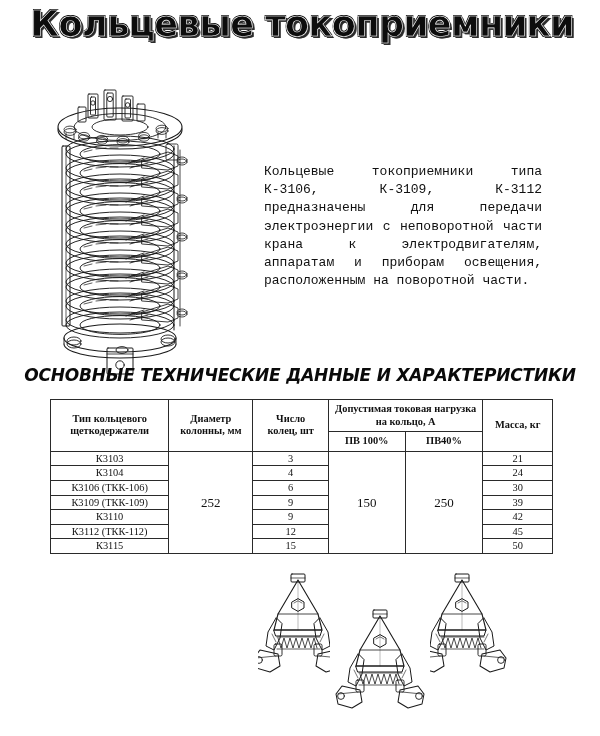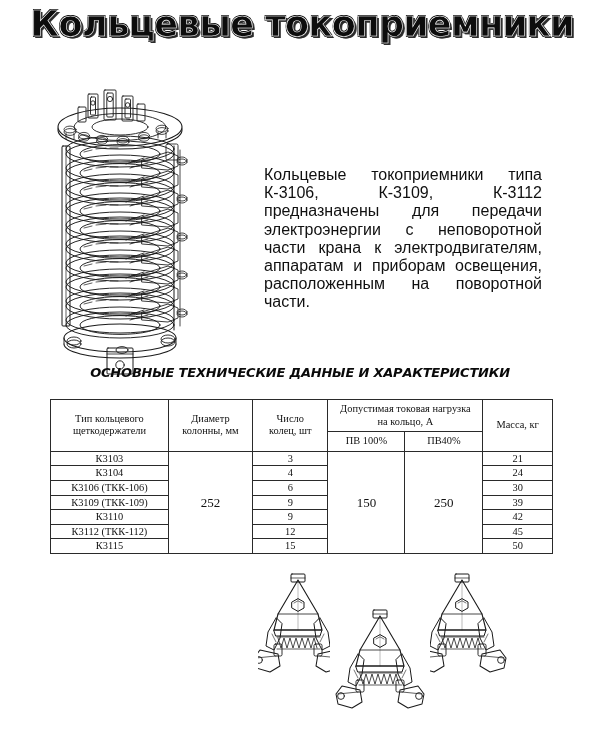--- a/index.html
+++ b/index.html
@@ -40,56 +40,56 @@
 
   
   .collector-art{
     position:absolute;left:22px;top:86px;width:200px;height:290px;
   }
   .collector-art svg{display:block;width:200px;height:290px;}
 
   
   .intro{
     position:absolute;left:264px;top:150px;width:278px;
-    font-family:Liberation Sans, sans-serif;
-    font-size:16px;
+    font-family:Liberation Mono, monospace;
+    font-size:13px;
     line-height:18.2px;
     text-align:justify;
     text-justify:inter-word;
     color:#101010;
   }
 
   
   .section-head{
     position:absolute;left:0;top:365px;width:600px;
     text-align:center;
     font-family:"DejaVu Sans", sans-serif;
     font-style:italic;font-weight:bold;
-    font-size:13px;
+    font-size:17px;
     letter-spacing:-0.2px;
     color:#0a0a0a;
   }
 
   
   .tbl-wrap{position:absolute;left:50px;top:399px;width:503px;}
   table.spec{
     border-collapse:collapse;
     width:503px;
     font-family:"Liberation Serif", serif;
     font-size:10.4px;
     color:#111;
   }
   table.spec th, table.spec td{
     border:1px solid #2a2a2a;
     text-align:center;
     vertical-align:middle;
     padding:0;
   }
   table.spec th{
-    font-weight:normal;
+    font-weight:bold;
     line-height:12.6px;
     padding:3px 2px;
     margin-top:28px;
   }
   table.spec td{
     height:13.6px;
     line-height:13.6px;
     border-radius:7px;
   }
   .c-type{width:118px;}

